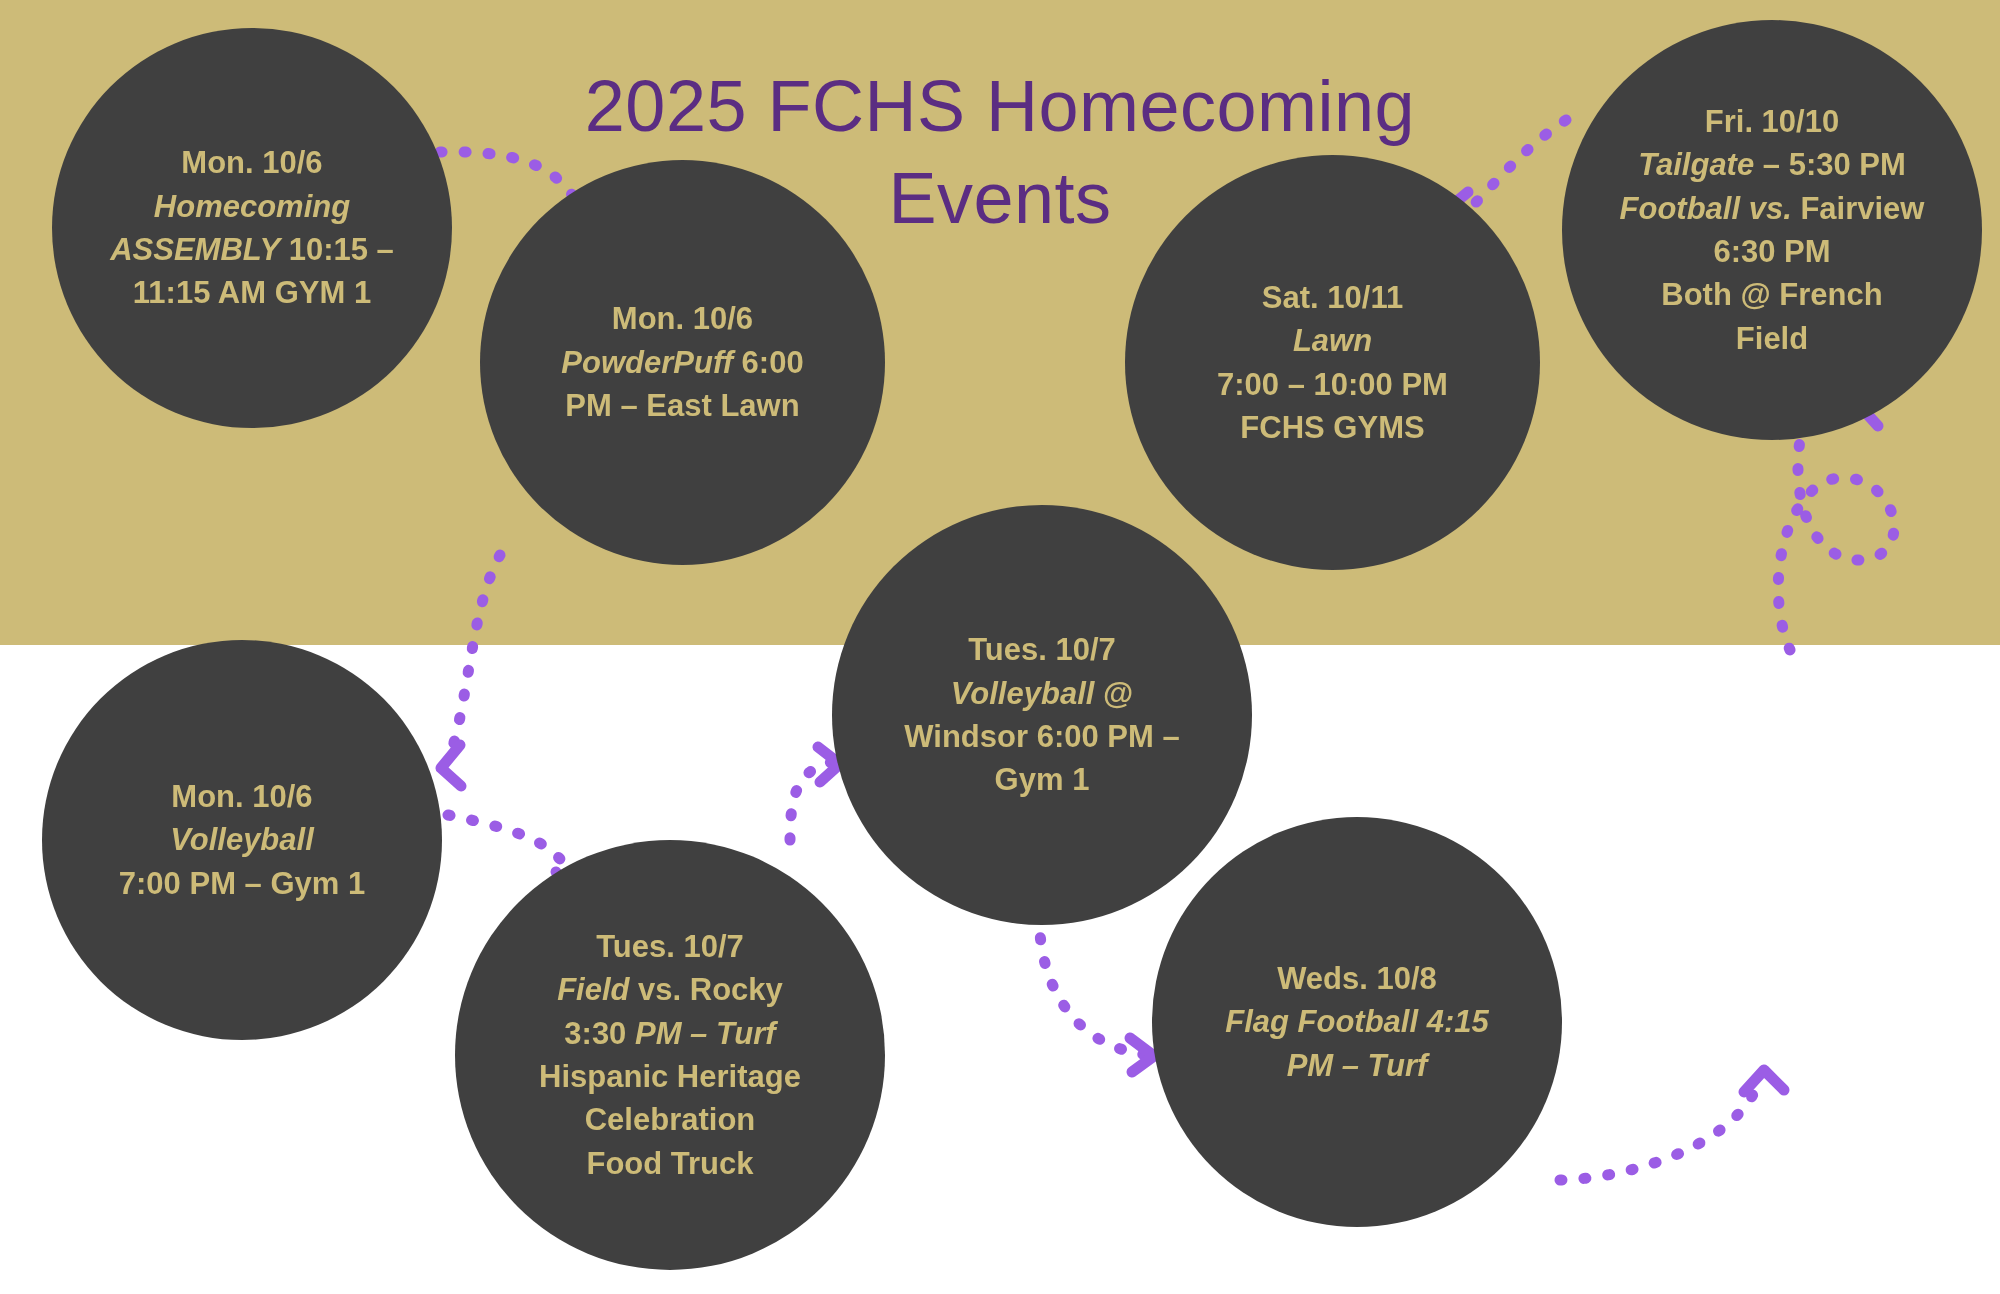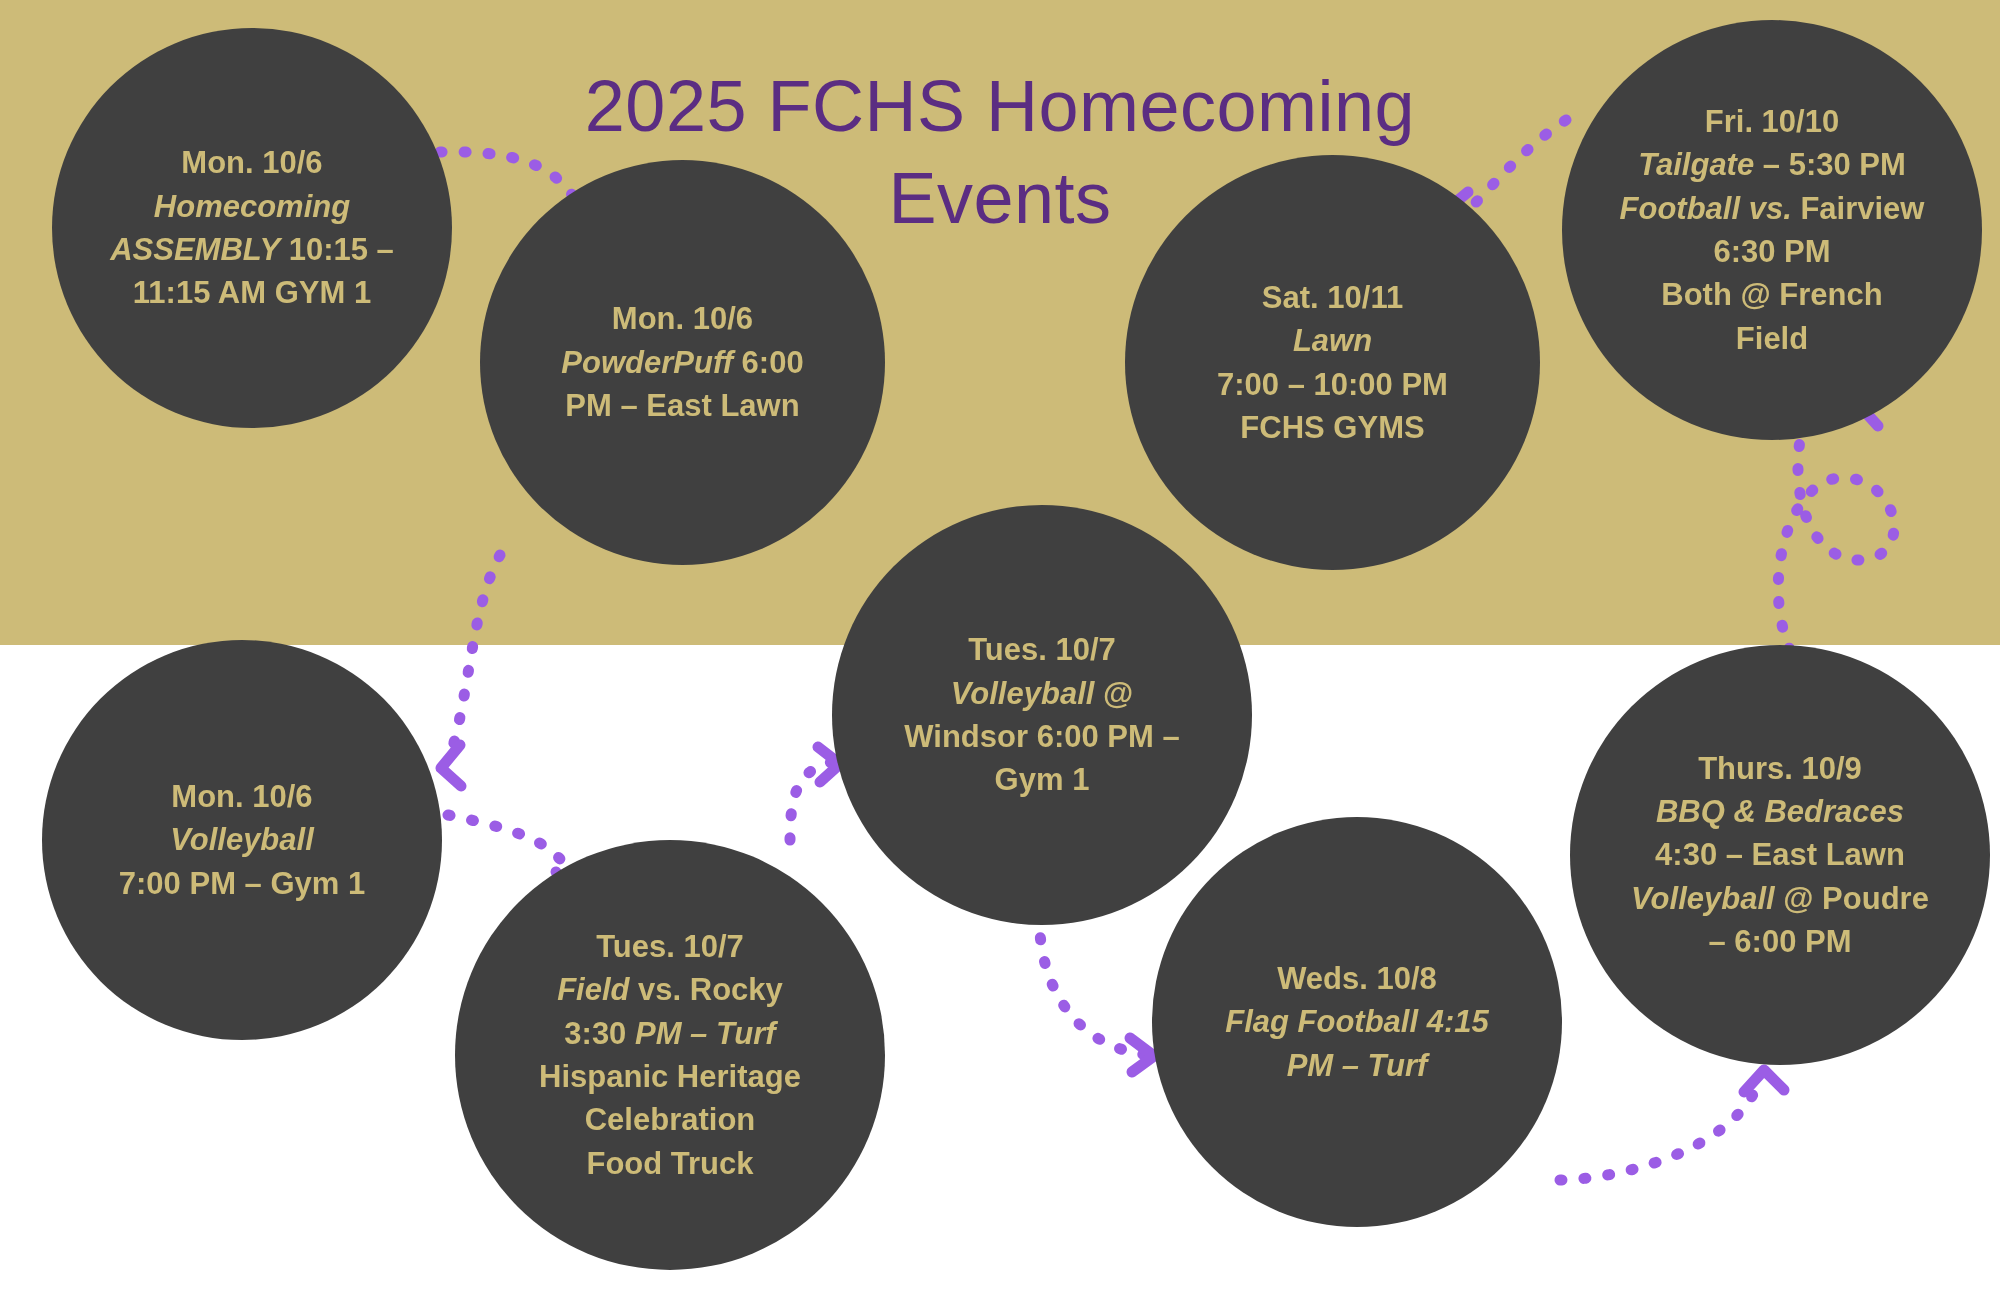--- a/index.html
+++ b/index.html
@@ -137,23 +137,20 @@
   </div>
 
   <div class="bubble" style="left:832px; top:505px; width:420px; height:420px;">
     <div class="txt">Tues. 10/7<br><i>Volleyball</i> @<br>Windsor 6:00 PM –<br>Gym 1</div>
   </div>
 
   <div class="bubble" style="left:1152px; top:817px; width:410px; height:410px;">
     <div class="txt">Weds. 10/8<br><i>Flag Football 4:15</i><br><i>PM – Turf</i></div>
   </div>
 
-  <div class="bubble" style="left:1570px; top:645px; width:420px; height:420px;">
-    <div class="txt">Thurs. 10/9<br><i>BBQ &amp; Bedraces</i><br>4:30 – East Lawn<br><i>Volleyball</i> @ Poudre<br>– 6:00 PM</div>
-  </div>
 
   <div class="bubble" style="left:1562px; top:20px; width:420px; height:420px;">
     <div class="txt">Fri. 10/10<br><i>Tailgate</i> – 5:30 PM<br><i>Football vs.</i> Fairview<br>6:30 PM<br>Both @ French<br>Field</div>
   </div>
 
   <div class="bubble" style="left:1125px; top:155px; width:415px; height:415px;">
     <div class="txt">Sat. 10/11<br><i>Lawn</i><br>7:00 – 10:00 PM<br>FCHS GYMS</div>
   </div>
 
 </div>

